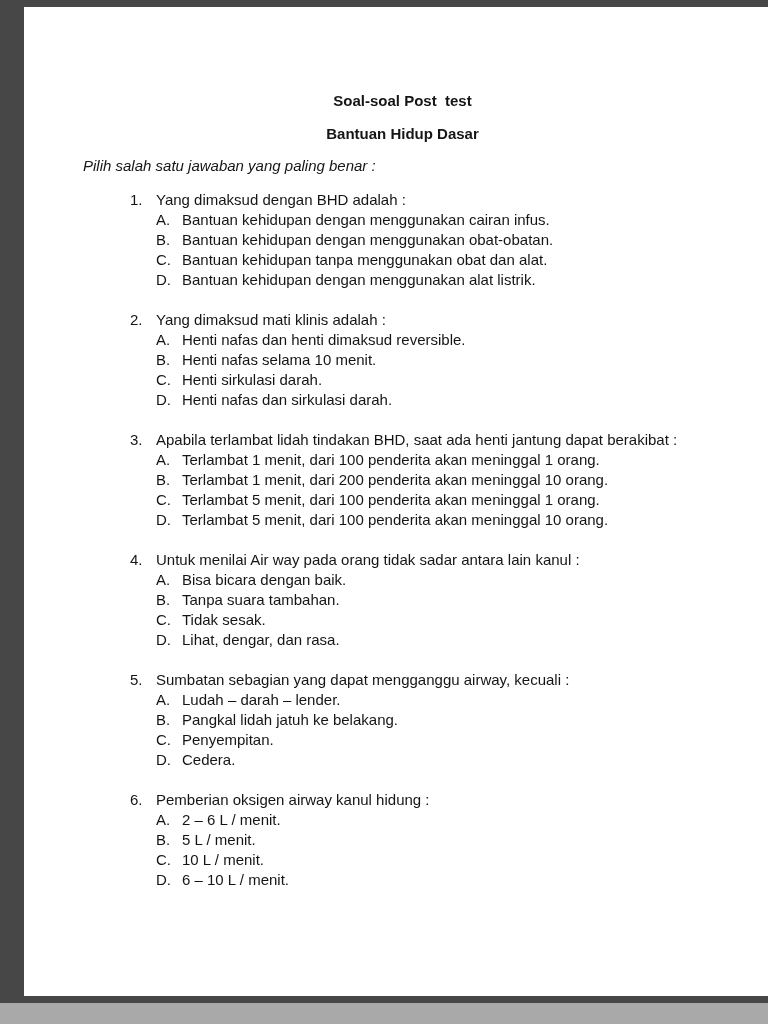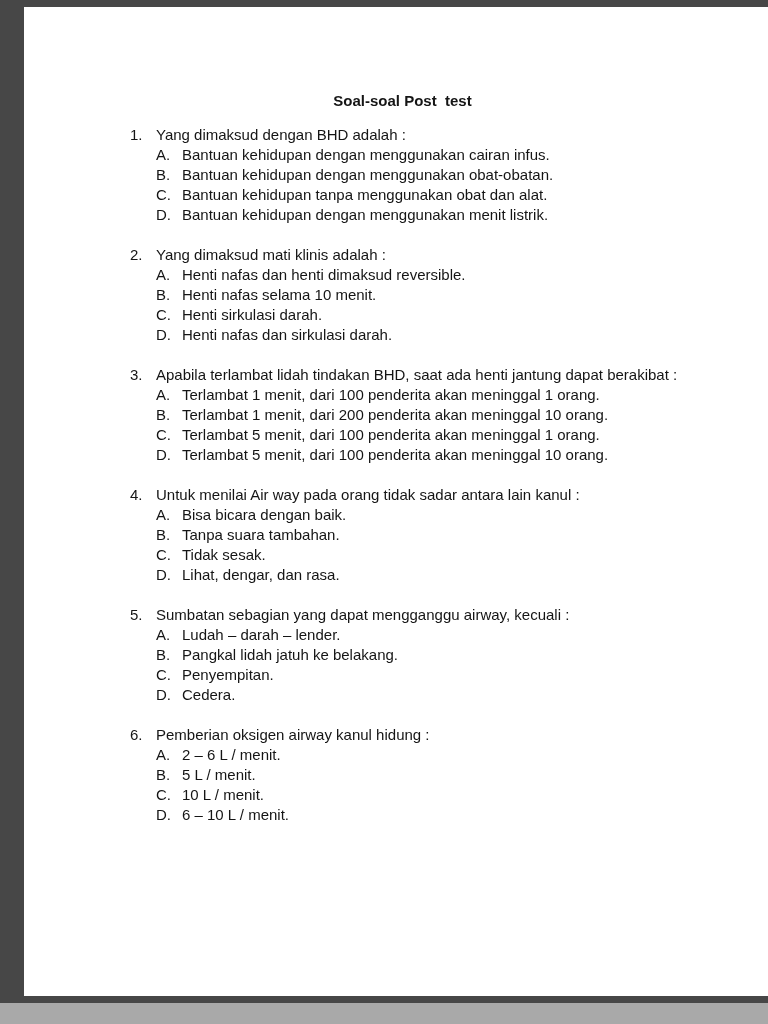--- a/index.html
+++ b/index.html
@@ -61,20 +61,22 @@
   }
   .txt { flex: 1; }
 </style>
 </head>
 <body>
 
 <div class="page">
   <div class="content">
 
     <div class="doc-title">Soal-soal Post  test</div>
+    <div class="doc-subtitle">Bantuan Hidup Dasar</div>
+    <div class="instruction">Pilih salah satu jawaban yang paling benar :</div>
 
     <div class="question-list">
 
       <div class="question">
         <div class="qline">
           <span class="num">1.</span>
           <span class="txt">Yang dimaksud dengan BHD adalah :</span>
         </div>
         <div class="opt">
           <span class="num">A.</span>
@@ -83,21 +85,21 @@
         <div class="opt">
           <span class="num">B.</span>
           <span class="txt">Bantuan kehidupan dengan menggunakan obat-obatan.</span>
         </div>
         <div class="opt">
           <span class="num">C.</span>
           <span class="txt">Bantuan kehidupan tanpa menggunakan obat dan alat.</span>
         </div>
         <div class="opt">
           <span class="num">D.</span>
-          <span class="txt">Bantuan kehidupan dengan menggunakan menit listrik.</span>
+          <span class="txt">Bantuan kehidupan dengan menggunakan alat listrik.</span>
         </div>
       </div>
 
       <div class="question">
         <div class="qline">
           <span class="num">2.</span>
           <span class="txt">Yang dimaksud mati klinis adalah :</span>
         </div>
         <div class="opt">
           <span class="num">A.</span>

